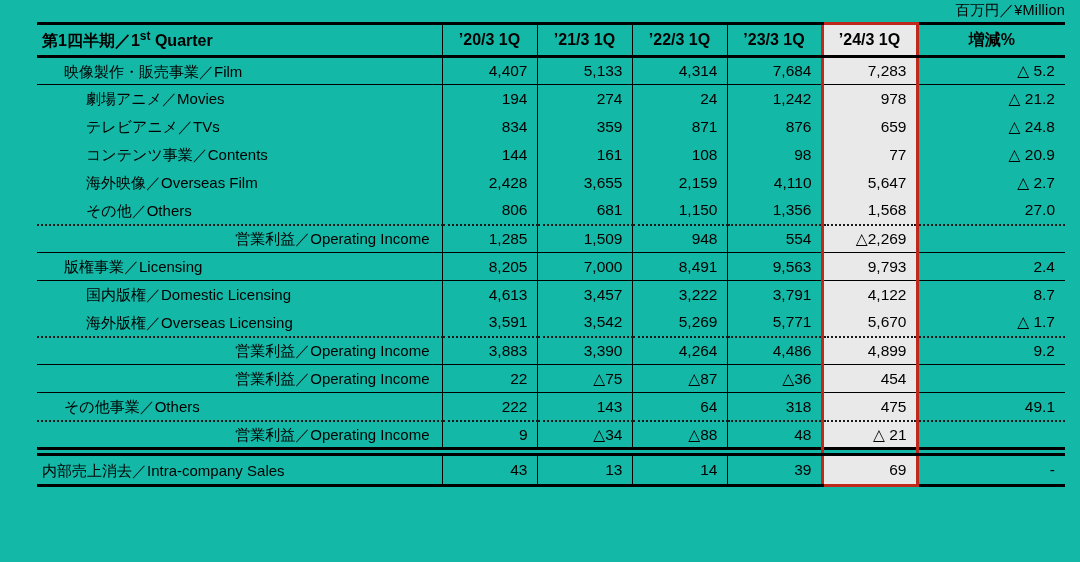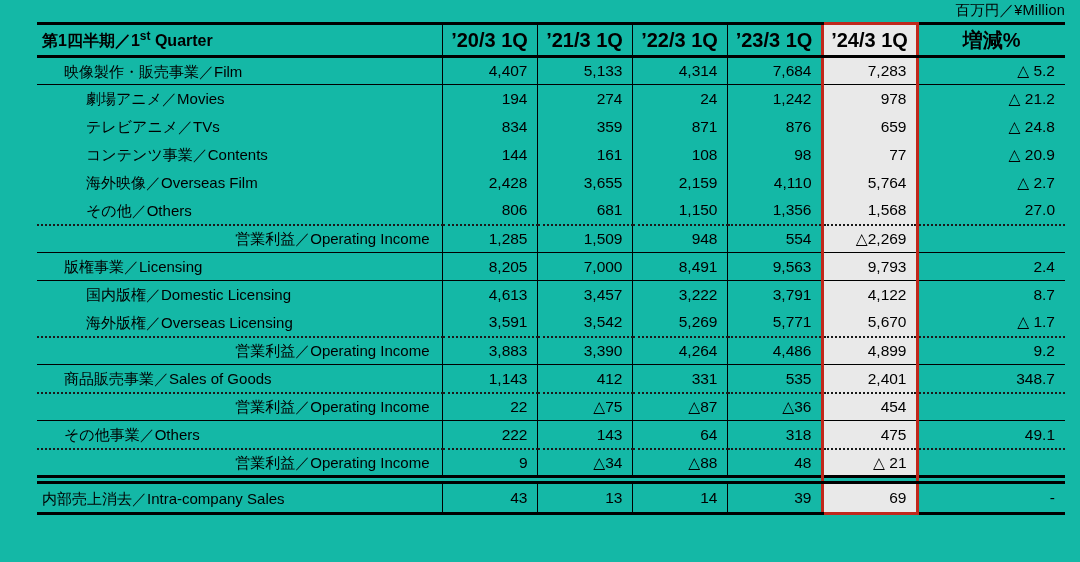--- a/index.html
+++ b/index.html
@@ -23,21 +23,21 @@
     border-collapse:collapse;table-layout:fixed;
   }
   th,td{padding:0;margin:0;vertical-align:middle;font-size:15px;line-height:1;}
   
   thead th{
     border-top:3px solid #000;border-bottom:3px solid #000;
     font-weight:bold;height:33px;
   }
   th.label-col{text-align:left;padding-left:5px;font-size:16px;}
   th.label-col sup{font-size:12px;}
-  th.year{text-align:center;border-left:1px solid #000;font-size:20px;}
+  th.year{text-align:center;border-left:1px solid #000;font-size:16px;}
   th.hl{background:var(--hl-bg);border-left:3px solid var(--hl-border);
         border-right:3px solid var(--hl-border);border-top:3px solid var(--hl-border);}
   
   tbody td{height:28px;}
   td.label{text-align:left;white-space:nowrap;overflow:hidden;}
   td.lvl0{padding-left:5px;}
   td.lvl1{padding-left:27px;}
   td.lvl2{padding-left:49px;margin-top:48px;}
   td.lvl-right{text-align:right;padding-right:12px;}
   td.num{text-align:right;padding-right:9px;border-left:1px solid #000;font-size:15.5px;}
@@ -118,21 +118,21 @@
           <td class="num">98</td>
           <td class="num hl">77</td>
           <td class="pct">△ 20.9</td>
         </tr>
         <tr class="sep-none">
           <td class="label lvl2">海外映像／Overseas Film</td>
           <td class="num">2,428</td>
           <td class="num">3,655</td>
           <td class="num">2,159</td>
           <td class="num">4,110</td>
-          <td class="num hl">5,764</td>
+          <td class="num hl">5,647</td>
           <td class="pct">△ 2.7</td>
         </tr>
         <tr class="sep-dotted">
           <td class="label lvl2">その他／Others</td>
           <td class="num">806</td>
           <td class="num">681</td>
           <td class="num">1,150</td>
           <td class="num">1,356</td>
           <td class="num hl">1,568</td>
           <td class="pct">27.0</td>
@@ -175,29 +175,20 @@
         </tr>
         <tr class="sep-solid">
           <td class="label lvl-right">営業利益／Operating Income</td>
           <td class="num">3,883</td>
           <td class="num">3,390</td>
           <td class="num">4,264</td>
           <td class="num">4,486</td>
           <td class="num hl">4,899</td>
           <td class="pct">9.2</td>
         </tr>
-        <tr class="sep-dotted">
-          <td class="label lvl1">商品販売事業／Sales of Goods</td>
-          <td class="num">1,143</td>
-          <td class="num">412</td>
-          <td class="num">331</td>
-          <td class="num">535</td>
-          <td class="num hl">2,401</td>
-          <td class="pct">348.7</td>
-        </tr>
         <tr class="sep-solid">
           <td class="label lvl-right">営業利益／Operating Income</td>
           <td class="num">22</td>
           <td class="num">△75</td>
           <td class="num">△87</td>
           <td class="num">△36</td>
           <td class="num hl">454</td>
           <td class="pct"></td>
         </tr>
         <tr class="sep-dotted">

